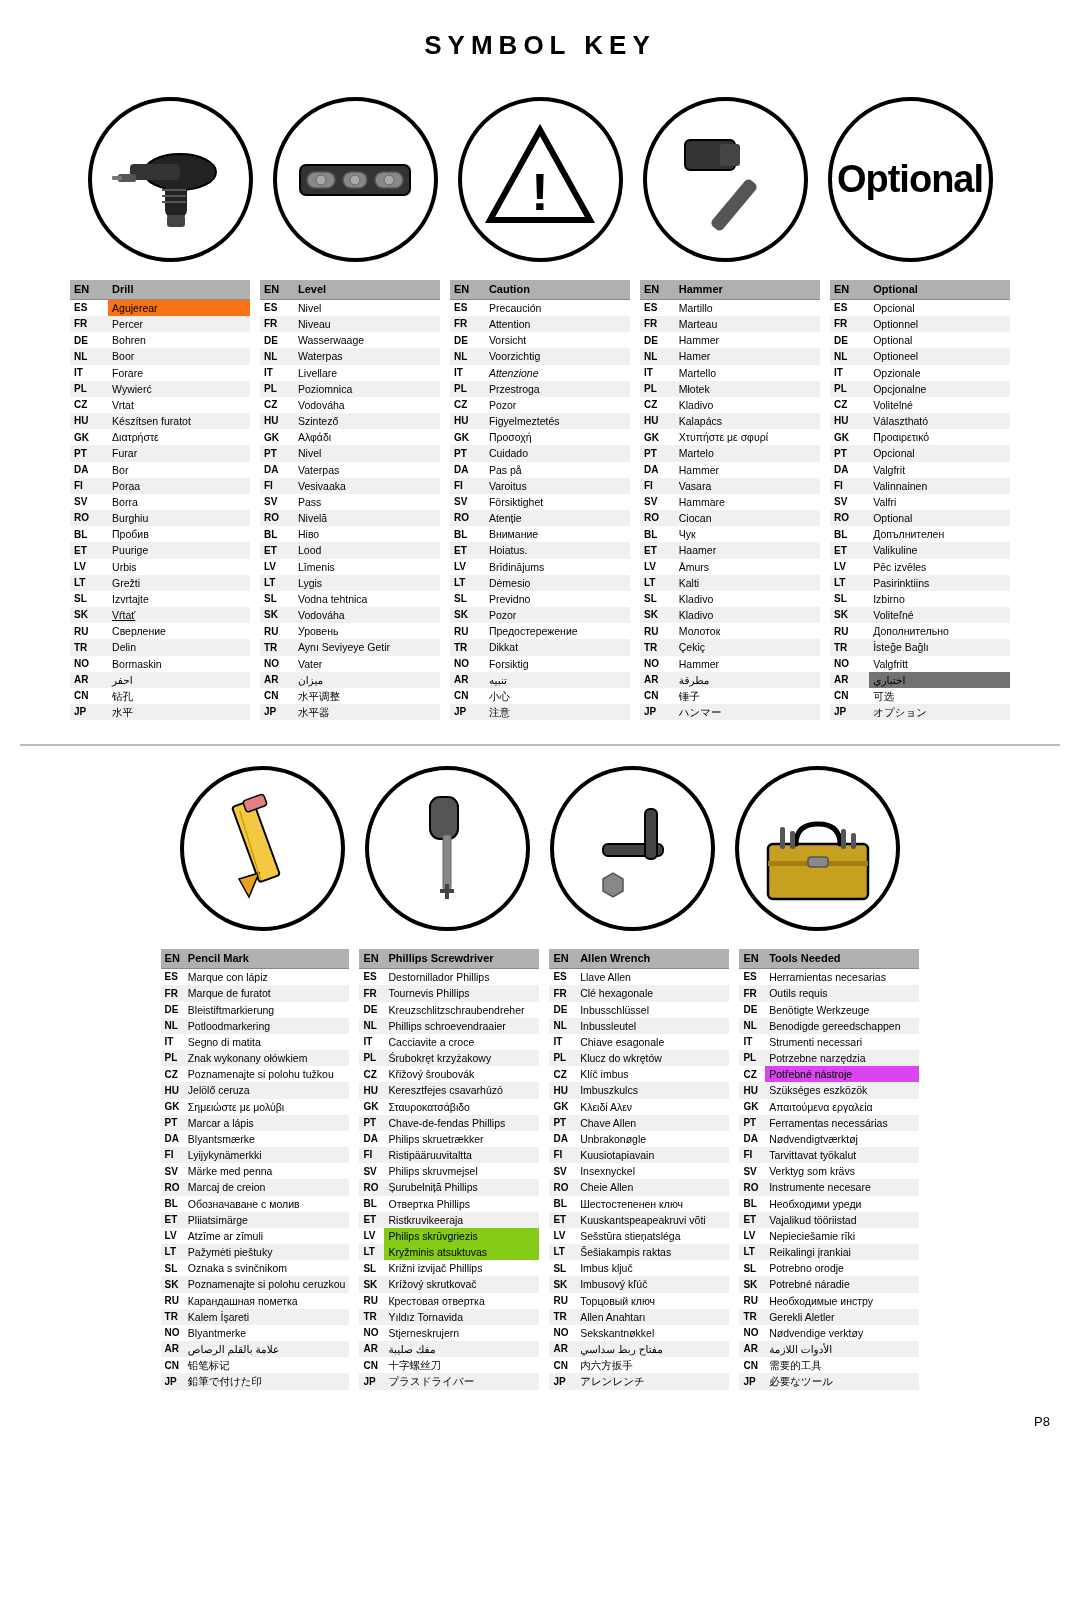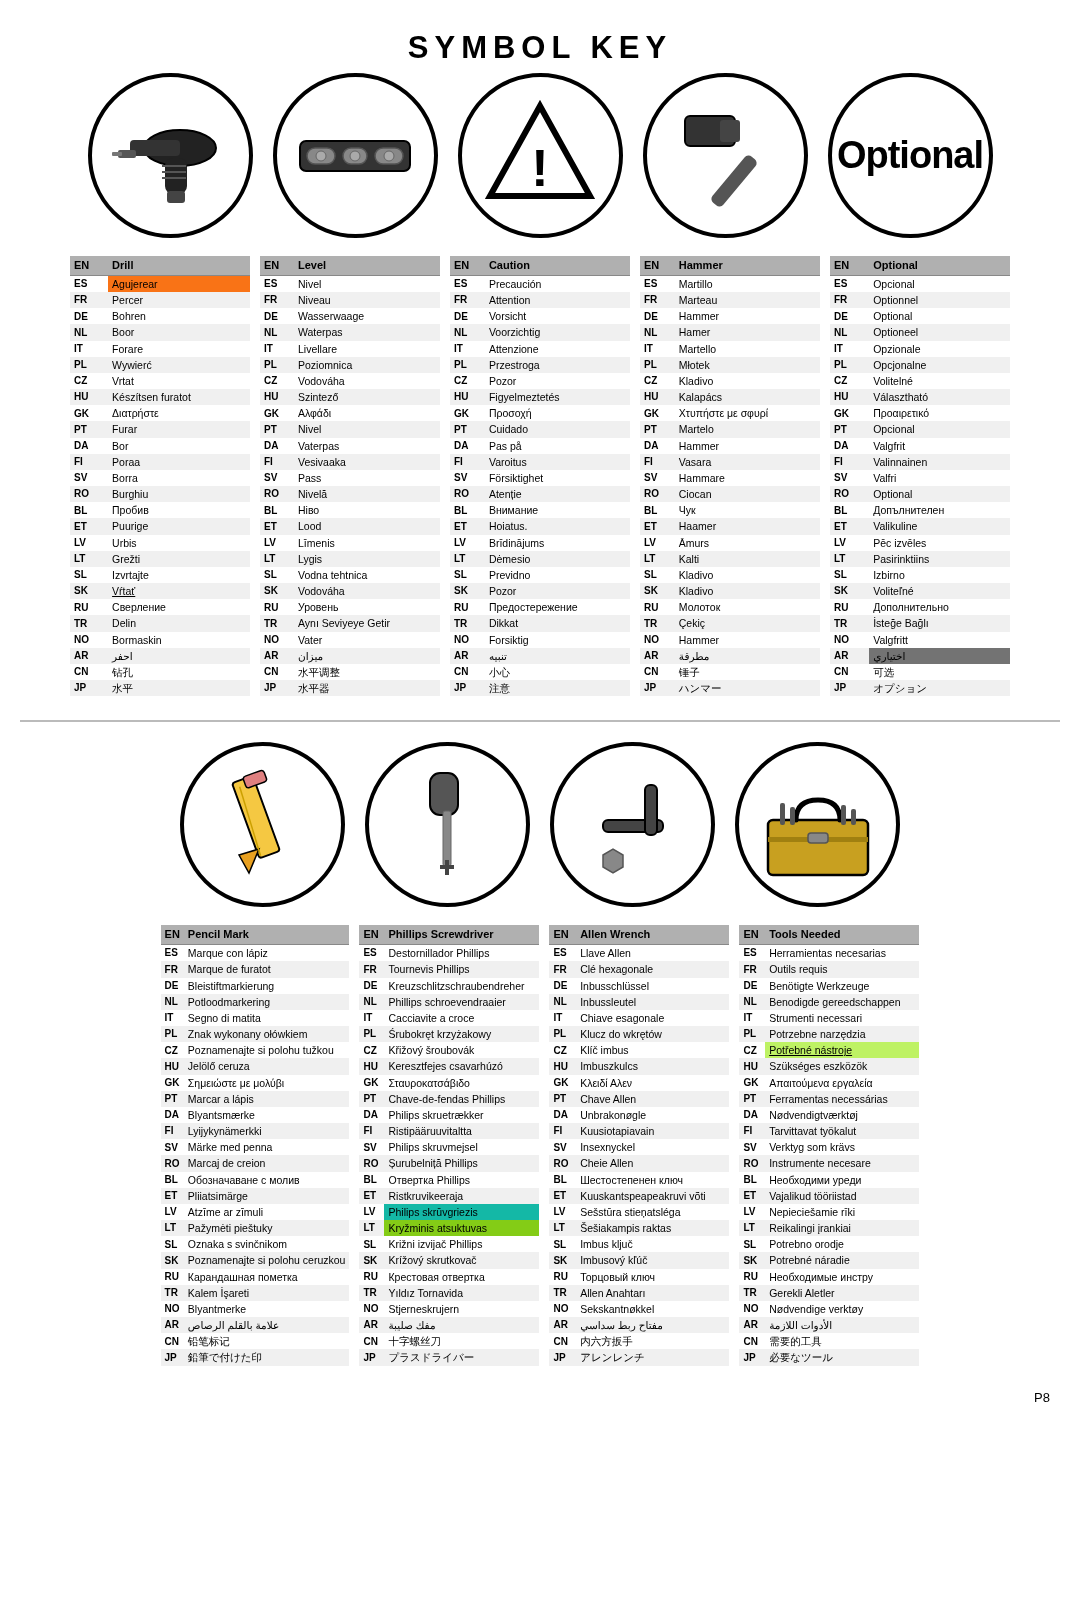--- a/index.html
+++ b/index.html
@@ -6,24 +6,24 @@
     body {
       background: #fff;
       font-family: Arial, Helvetica, sans-serif;
       width: 1080px;
       min-height: 1618px;
       padding: 20px;
       color: #000;
     }
     h1.page-title {
       text-align: center;
-      font-size: 31px;
+      font-size: 26px;
       font-weight: bold;
       letter-spacing: 6px;
-      margin-bottom: 7px;
+      margin-bottom: 36px;
       margin-top: 10px;
     }
     .icons-row {
       display: flex;
       justify-content: center;
       gap: 20px;
       margin-bottom: 18px;
     }
     .icon-circle {
       width: 165px;
@@ -398,21 +398,21 @@
           <tr>
             <td style="font-weight: bold; font-size: 10px; padding-right: 4px; background: rgb(255, 255, 255);">DE</td>
             <td style="background: rgb(255, 255, 255);">Vorsicht</td>
           </tr>
           <tr>
             <td style="font-weight: bold; font-size: 10px; padding-right: 4px; background: rgb(240, 240, 240);">NL</td>
             <td style="background: rgb(240, 240, 240);">Voorzichtig</td>
           </tr>
           <tr>
             <td style="font-weight: bold; font-size: 10px; padding-right: 4px; background: rgb(255, 255, 255);">IT</td>
-            <td style="background: rgb(255, 255, 255);">Attenzione</td>
+            <td style="background: rgb(255, 255, 255); font-style: italic;">Attenzione</td>
           </tr>
           <tr>
             <td style="font-weight: bold; font-size: 10px; padding-right: 4px; background: rgb(240, 240, 240);">PL</td>
             <td style="background: rgb(240, 240, 240);">Przestroga</td>
           </tr>
           <tr>
             <td style="font-weight: bold; font-size: 10px; padding-right: 4px; background: rgb(255, 255, 255);">CZ</td>
             <td style="background: rgb(255, 255, 255);">Pozor</td>
           </tr>
           <tr>
@@ -971,21 +971,21 @@
           <tr>
             <td style="font-weight: bold; font-size: 10px; padding-right: 4px; background: rgb(255, 255, 255);">BL</td>
             <td style="background: rgb(255, 255, 255);">Отвертка Phillips</td>
           </tr>
           <tr>
             <td style="font-weight: bold; font-size: 10px; padding-right: 4px; background: rgb(240, 240, 240);">ET</td>
             <td style="background: rgb(240, 240, 240);">Ristkruvikeeraja</td>
           </tr>
           <tr>
             <td style="font-weight: bold; font-size: 10px; padding-right: 4px; background: rgb(255, 255, 255);">LV</td>
-            <td style="background: #14b8a6;">Philips skrūvgriezis</td>
+            <td style="background: #84cc16;">Philips skrūvgriezis</td>
           </tr>
           <tr>
             <td style="font-weight: bold; font-size: 10px; padding-right: 4px; background: rgb(240, 240, 240);">LT</td>
             <td style="background: #84cc16; margin-top: 43px;">Kryžminis atsuktuvas</td>
           </tr>
           <tr>
             <td style="font-weight: bold; font-size: 10px; padding-right: 4px; background: rgb(255, 255, 255);">SL</td>
             <td style="background: rgb(255, 255, 255);">Križni izvijač Phillips</td>
           </tr>
           <tr>
@@ -1163,21 +1163,21 @@
           <tr>
             <td style="font-weight: bold; font-size: 10px; padding-right: 4px; background: rgb(255, 255, 255);">IT</td>
             <td style="background: rgb(255, 255, 255);">Strumenti necessari</td>
           </tr>
           <tr>
             <td style="font-weight: bold; font-size: 10px; padding-right: 4px; background: rgb(240, 240, 240);">PL</td>
             <td style="background: rgb(240, 240, 240);">Potrzebne narzędzia</td>
           </tr>
           <tr>
             <td style="font-weight: bold; font-size: 10px; padding-right: 4px; background: rgb(255, 255, 255);">CZ</td>
-            <td style="background: #bef264; text-decoration: underline;">Potřebné nástroje</td>
+            <td style="background: #d946ef;">Potřebné nástroje</td>
           </tr>
           <tr>
             <td style="font-weight: bold; font-size: 10px; padding-right: 4px; background: rgb(240, 240, 240);">HU</td>
             <td style="background: rgb(240, 240, 240);">Szükséges eszközök</td>
           </tr>
           <tr>
             <td style="font-weight: bold; font-size: 10px; padding-right: 4px; background: rgb(255, 255, 255);">GK</td>
             <td style="background: rgb(255, 255, 255);">Απαιτούμενα εργαλεία</td>
           </tr>
           <tr>

